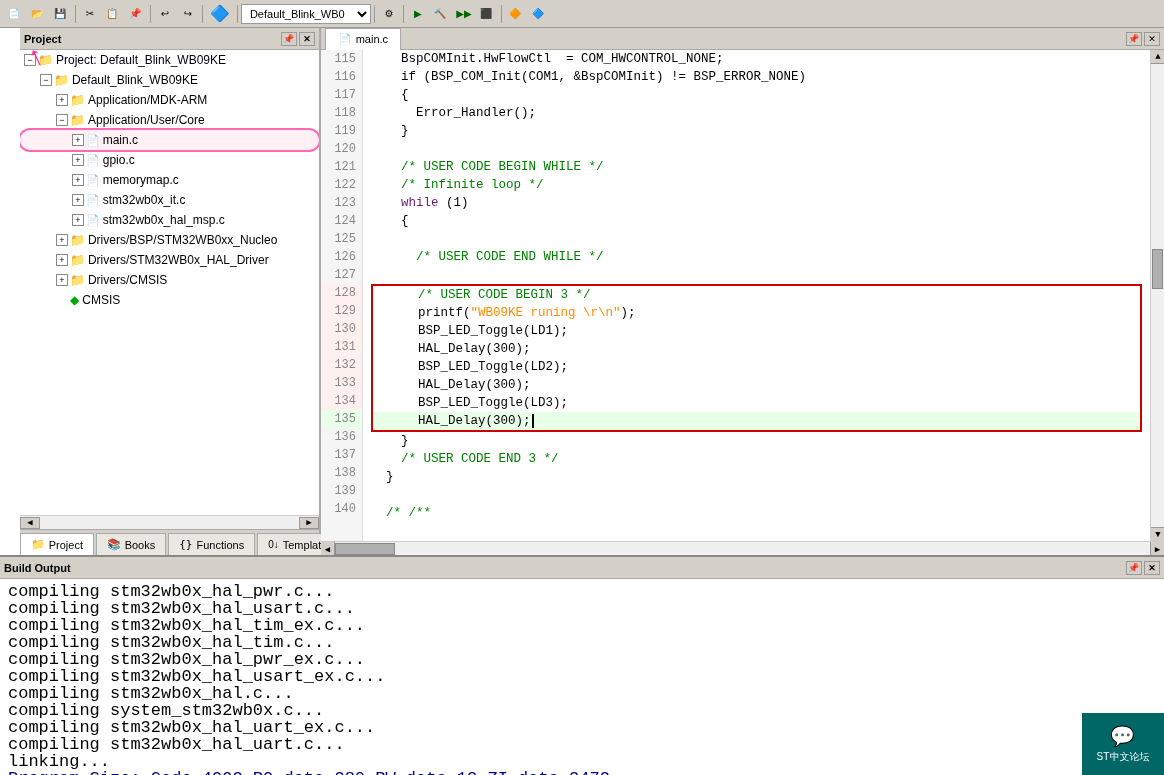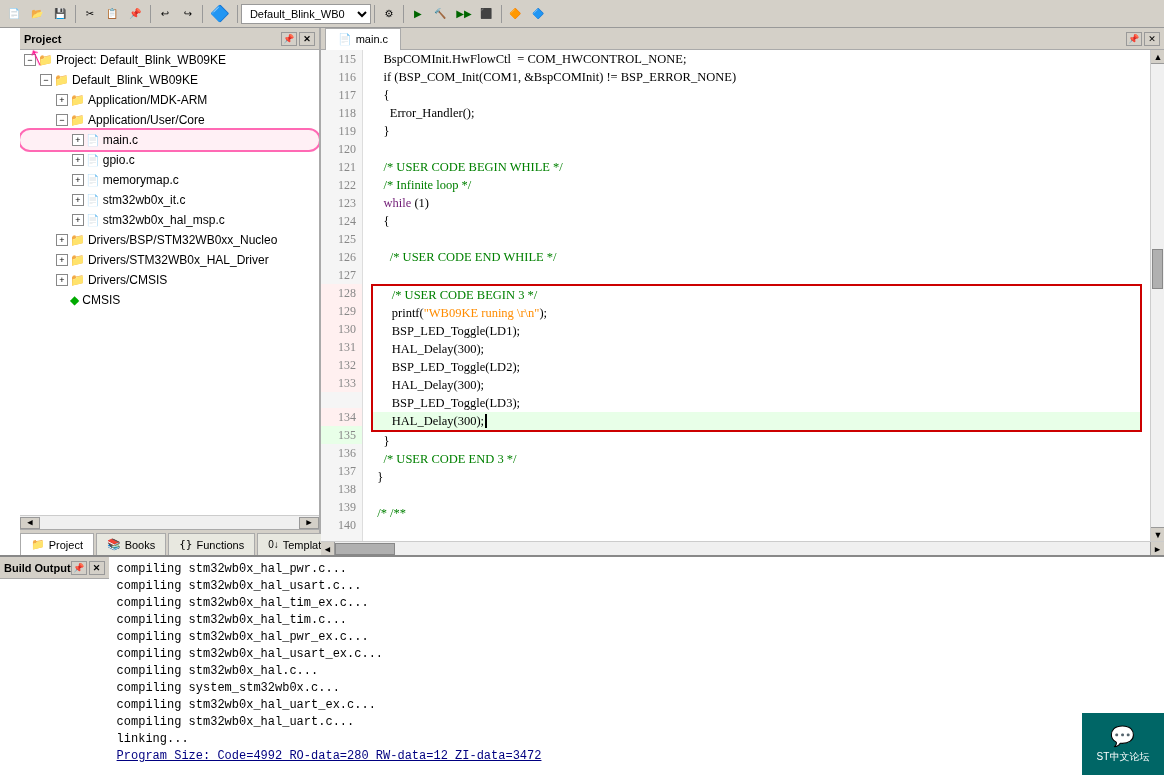--- a/index.html
+++ b/index.html
@@ -167,21 +167,21 @@
       font-family: Arial; font-size: 11px;
       display: flex; align-items: center; gap: 4px;
       cursor: pointer;
     }
     .editor-title-right { display: flex; gap: 2px; align-items: center; }
 
     #code-editor {
       flex: 1;
       display: flex;
       overflow: hidden;
-      font-family: Liberation Serif, serif;
+      font-family: Liberation Mono, monospace;
       font-size: 12.5px;
       background: white;
     }
 
     #line-numbers {
       width: 42px;
       background: #f5f5f5;
       border-right: 1px solid #ddd;
       padding: 0;
       text-align: right;
@@ -211,38 +211,38 @@
       align-items: center;
     }
     .code-line.highlighted { background: #e8ffe8; }
 
     
     #build-panel {
       height: 220px;
       background: white;
       border-top: 2px solid #888;
       display: flex;
-      flex-direction: row;
+      flex-direction: column;
     }
     #build-titlebar {
       height: 22px;
       background: #d4d0c8;
       border-bottom: 1px solid #aaa;
       display: flex;
       align-items: center;
       justify-content: space-between;
       padding: 0 4px;
       font-family: Arial; font-size: 11px; font-weight: bold;
     }
     #build-output {
       flex: 1;
       overflow-y: auto;
       padding: 4px 8px;
       font-family: 'Courier New', monospace;
-      font-size: 12px;
+      font-size: 17px;
       line-height: 17px;
       color: #000;
       background: white;
     }
     .build-line { white-space: pre; }
   </style>
 </head>
 <body>
 
 <div id="app">
@@ -421,21 +421,21 @@
           <div class="line-num">124</div>
           <div class="line-num">125</div>
           <div class="line-num">126</div>
           <div class="line-num">127</div>
           <div class="line-num" style="background:#fff0f0;">128</div>
           <div class="line-num" style="background:#fff0f0;">129</div>
           <div class="line-num" style="background:#fff0f0;padding-left:20px;">130</div>
           <div class="line-num" style="background:#fff0f0;">131</div>
           <div class="line-num" style="background:#fff0f0;">132</div>
           <div class="line-num" style="background:#fff0f0;">133</div>
-          <div class="line-num" style="background:#fff0f0;margin-top:16px;">134</div>
+          <div class="line-num" style="background:#fff0f0;">134</div>
           <div class="line-num" style="background:#e8ffe8;">135</div>
           <div class="line-num">136</div>
           <div class="line-num">137</div>
           <div class="line-num">138</div>
           <div class="line-num">139</div>
           <div class="line-num">140</div>
         </div>
 
         <div id="code-content">
 

